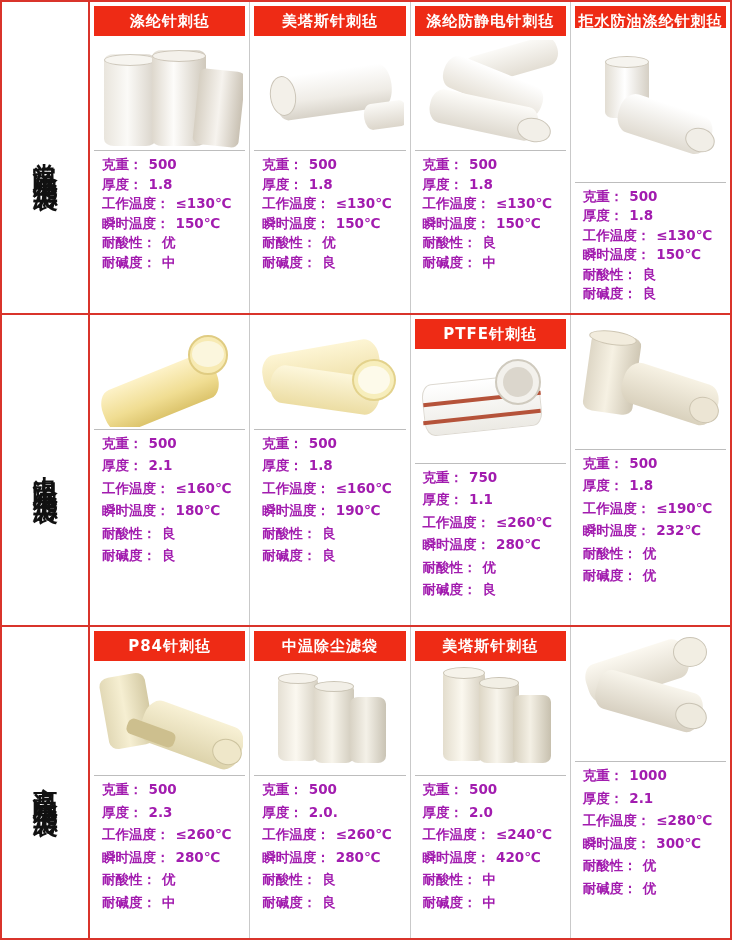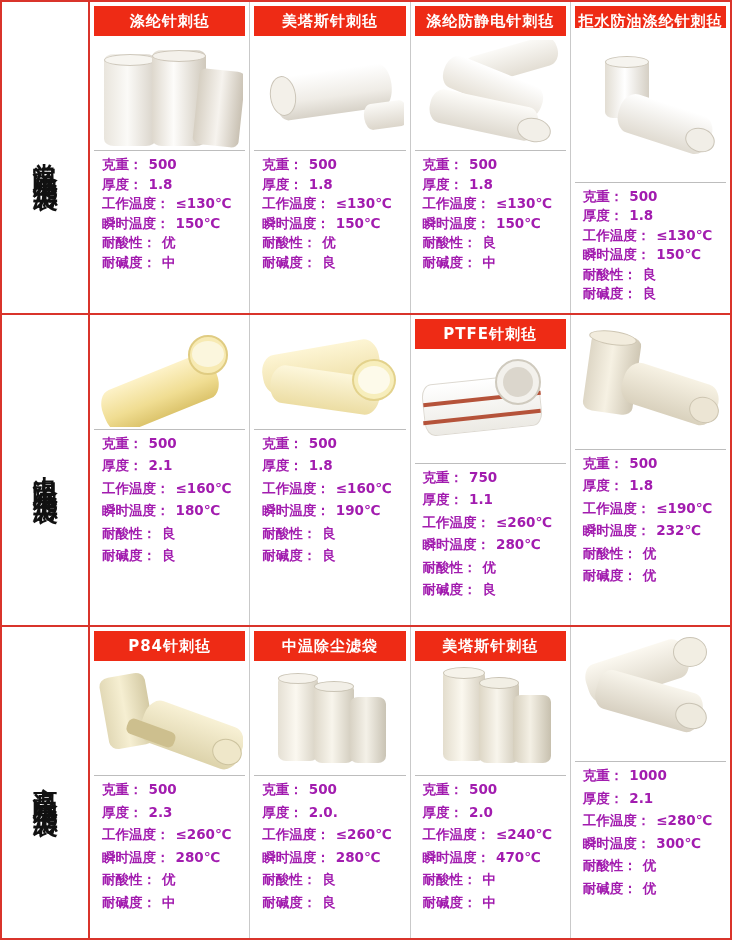--- a/index.html
+++ b/index.html
@@ -536,21 +536,21 @@
           <div class="spec">
               <span class="k">厚度：</span>
               <span class="v">2.0</span>
             </div>
           <div class="spec">
               <span class="k">工作温度：</span>
               <span class="v">≤240℃</span>
             </div>
           <div class="spec">
               <span class="k">瞬时温度：</span>
-              <span class="v">470℃</span>
+              <span class="v">420℃</span>
             </div>
           <div class="spec">
               <span class="k">耐酸性：</span>
               <span class="v">中</span>
             </div>
           <div class="spec">
               <span class="k">耐碱度：</span>
               <span class="v">中</span>
             </div>
         </div>

